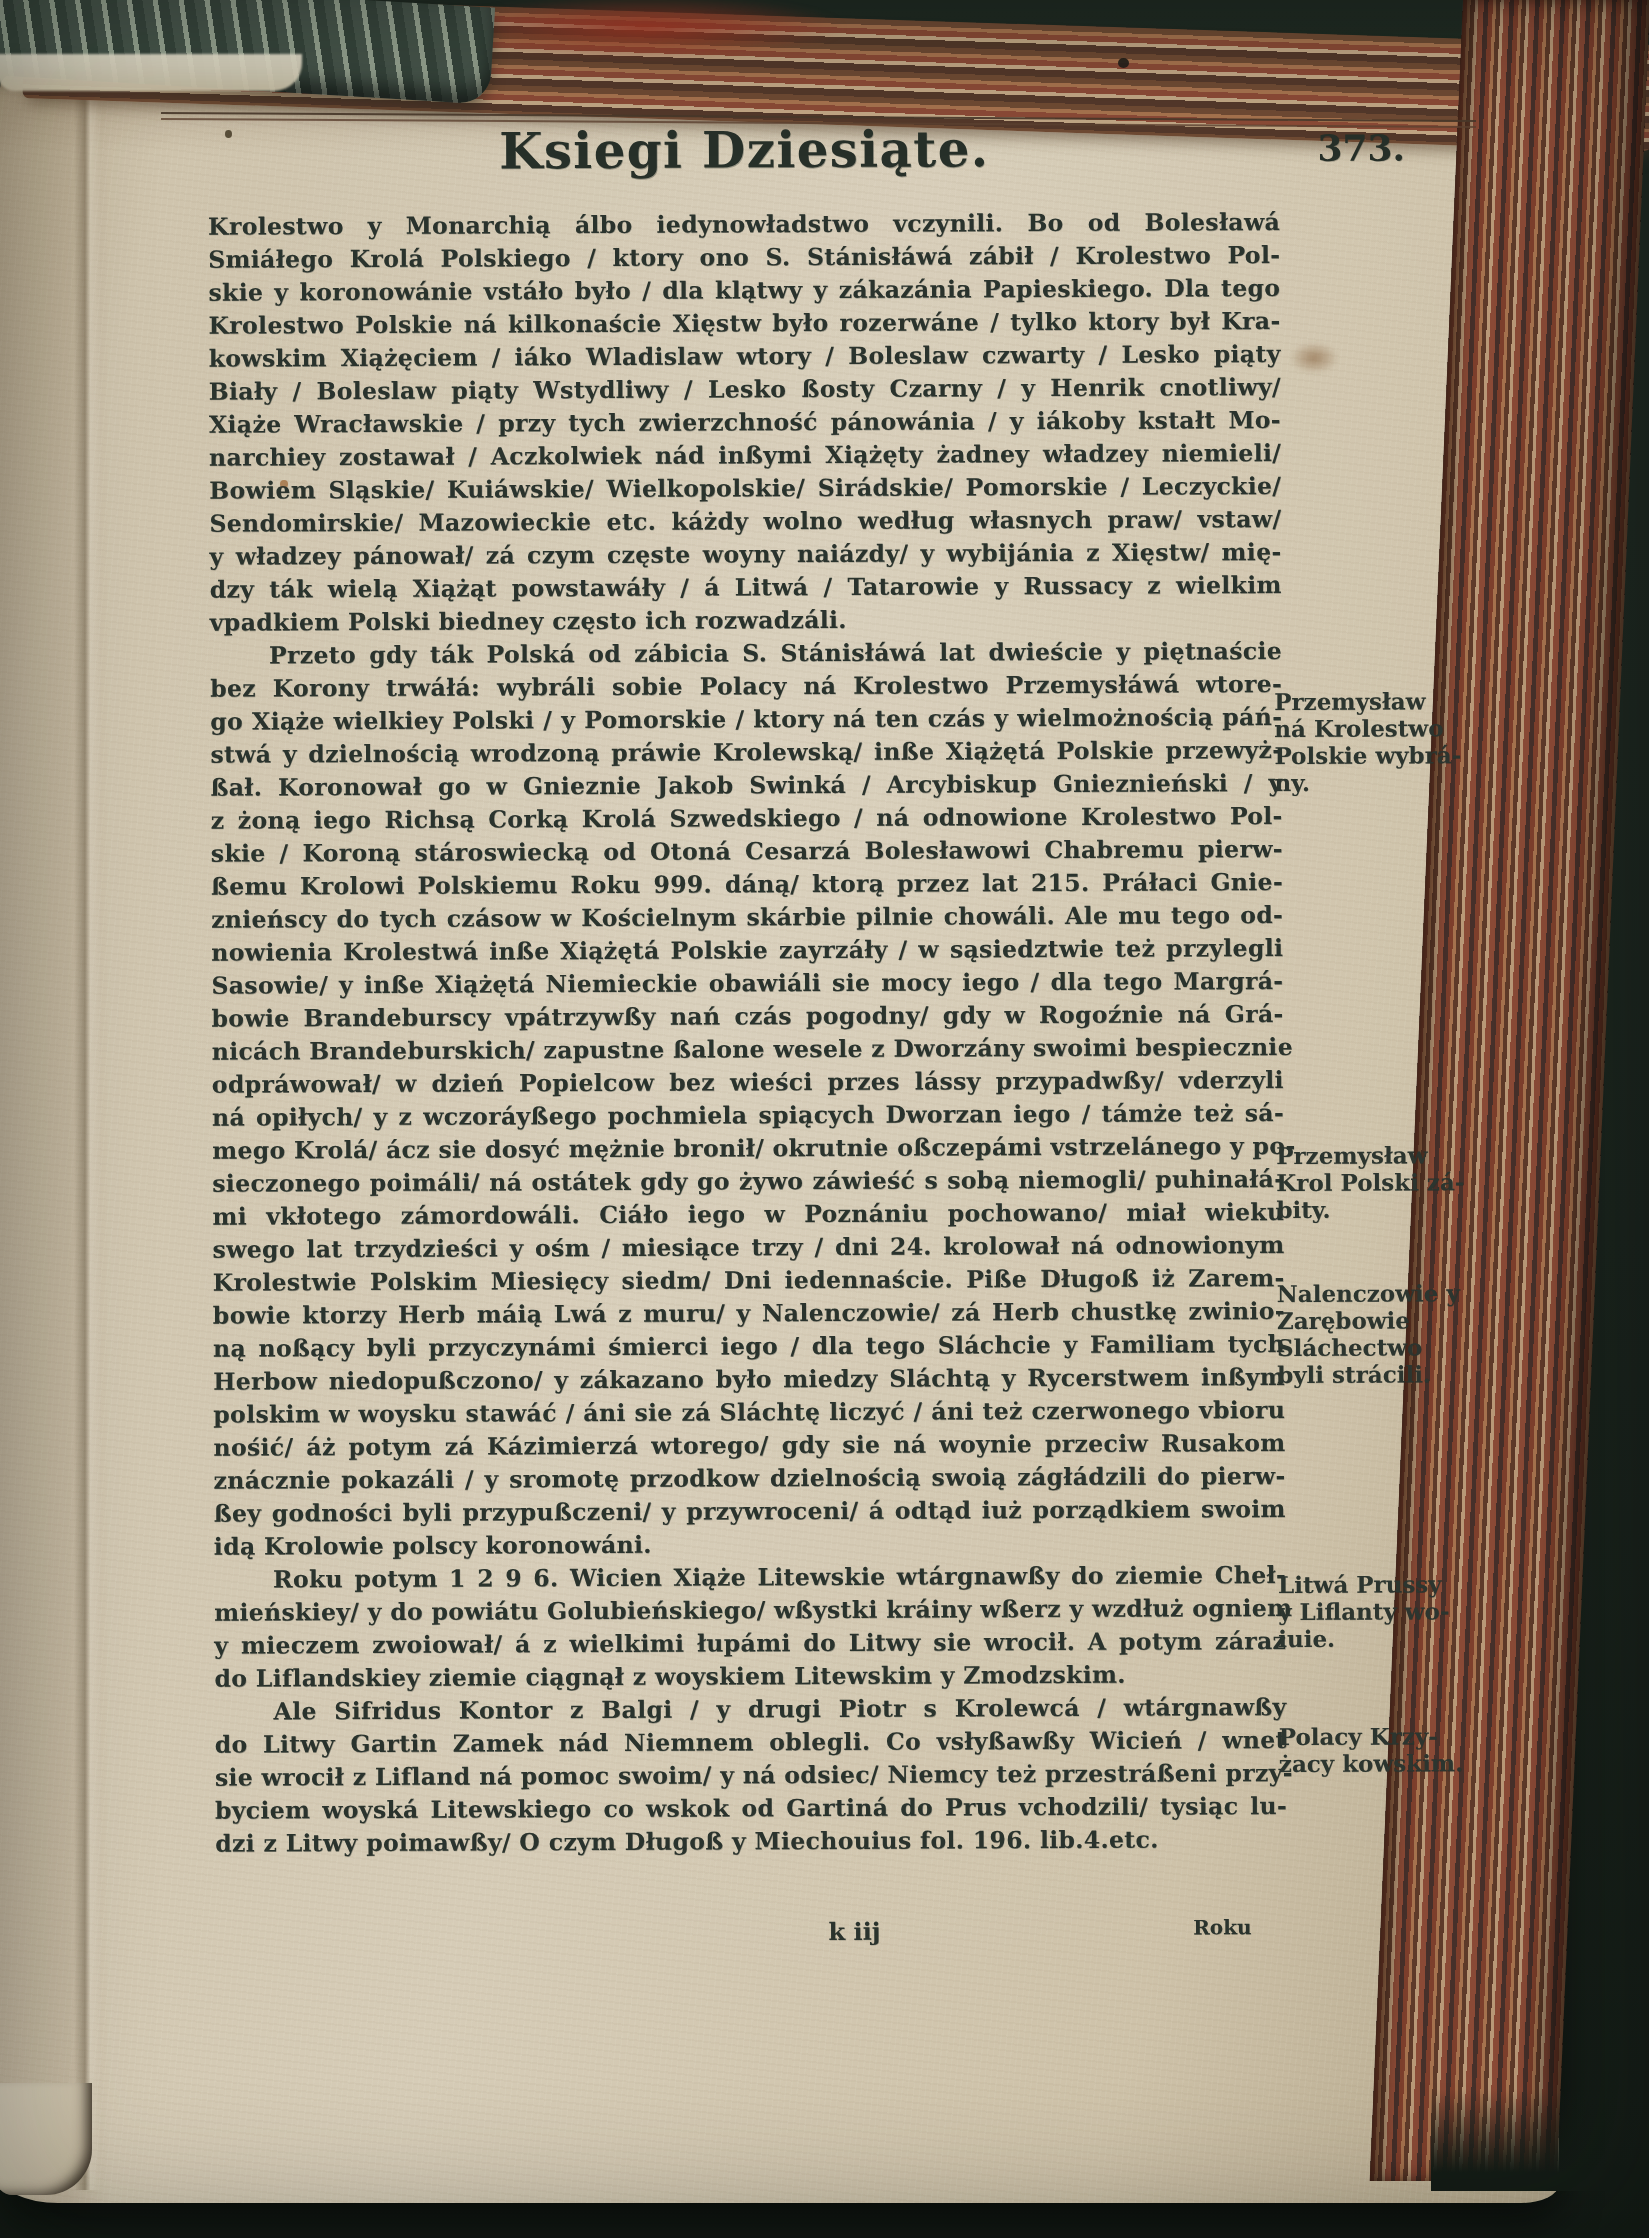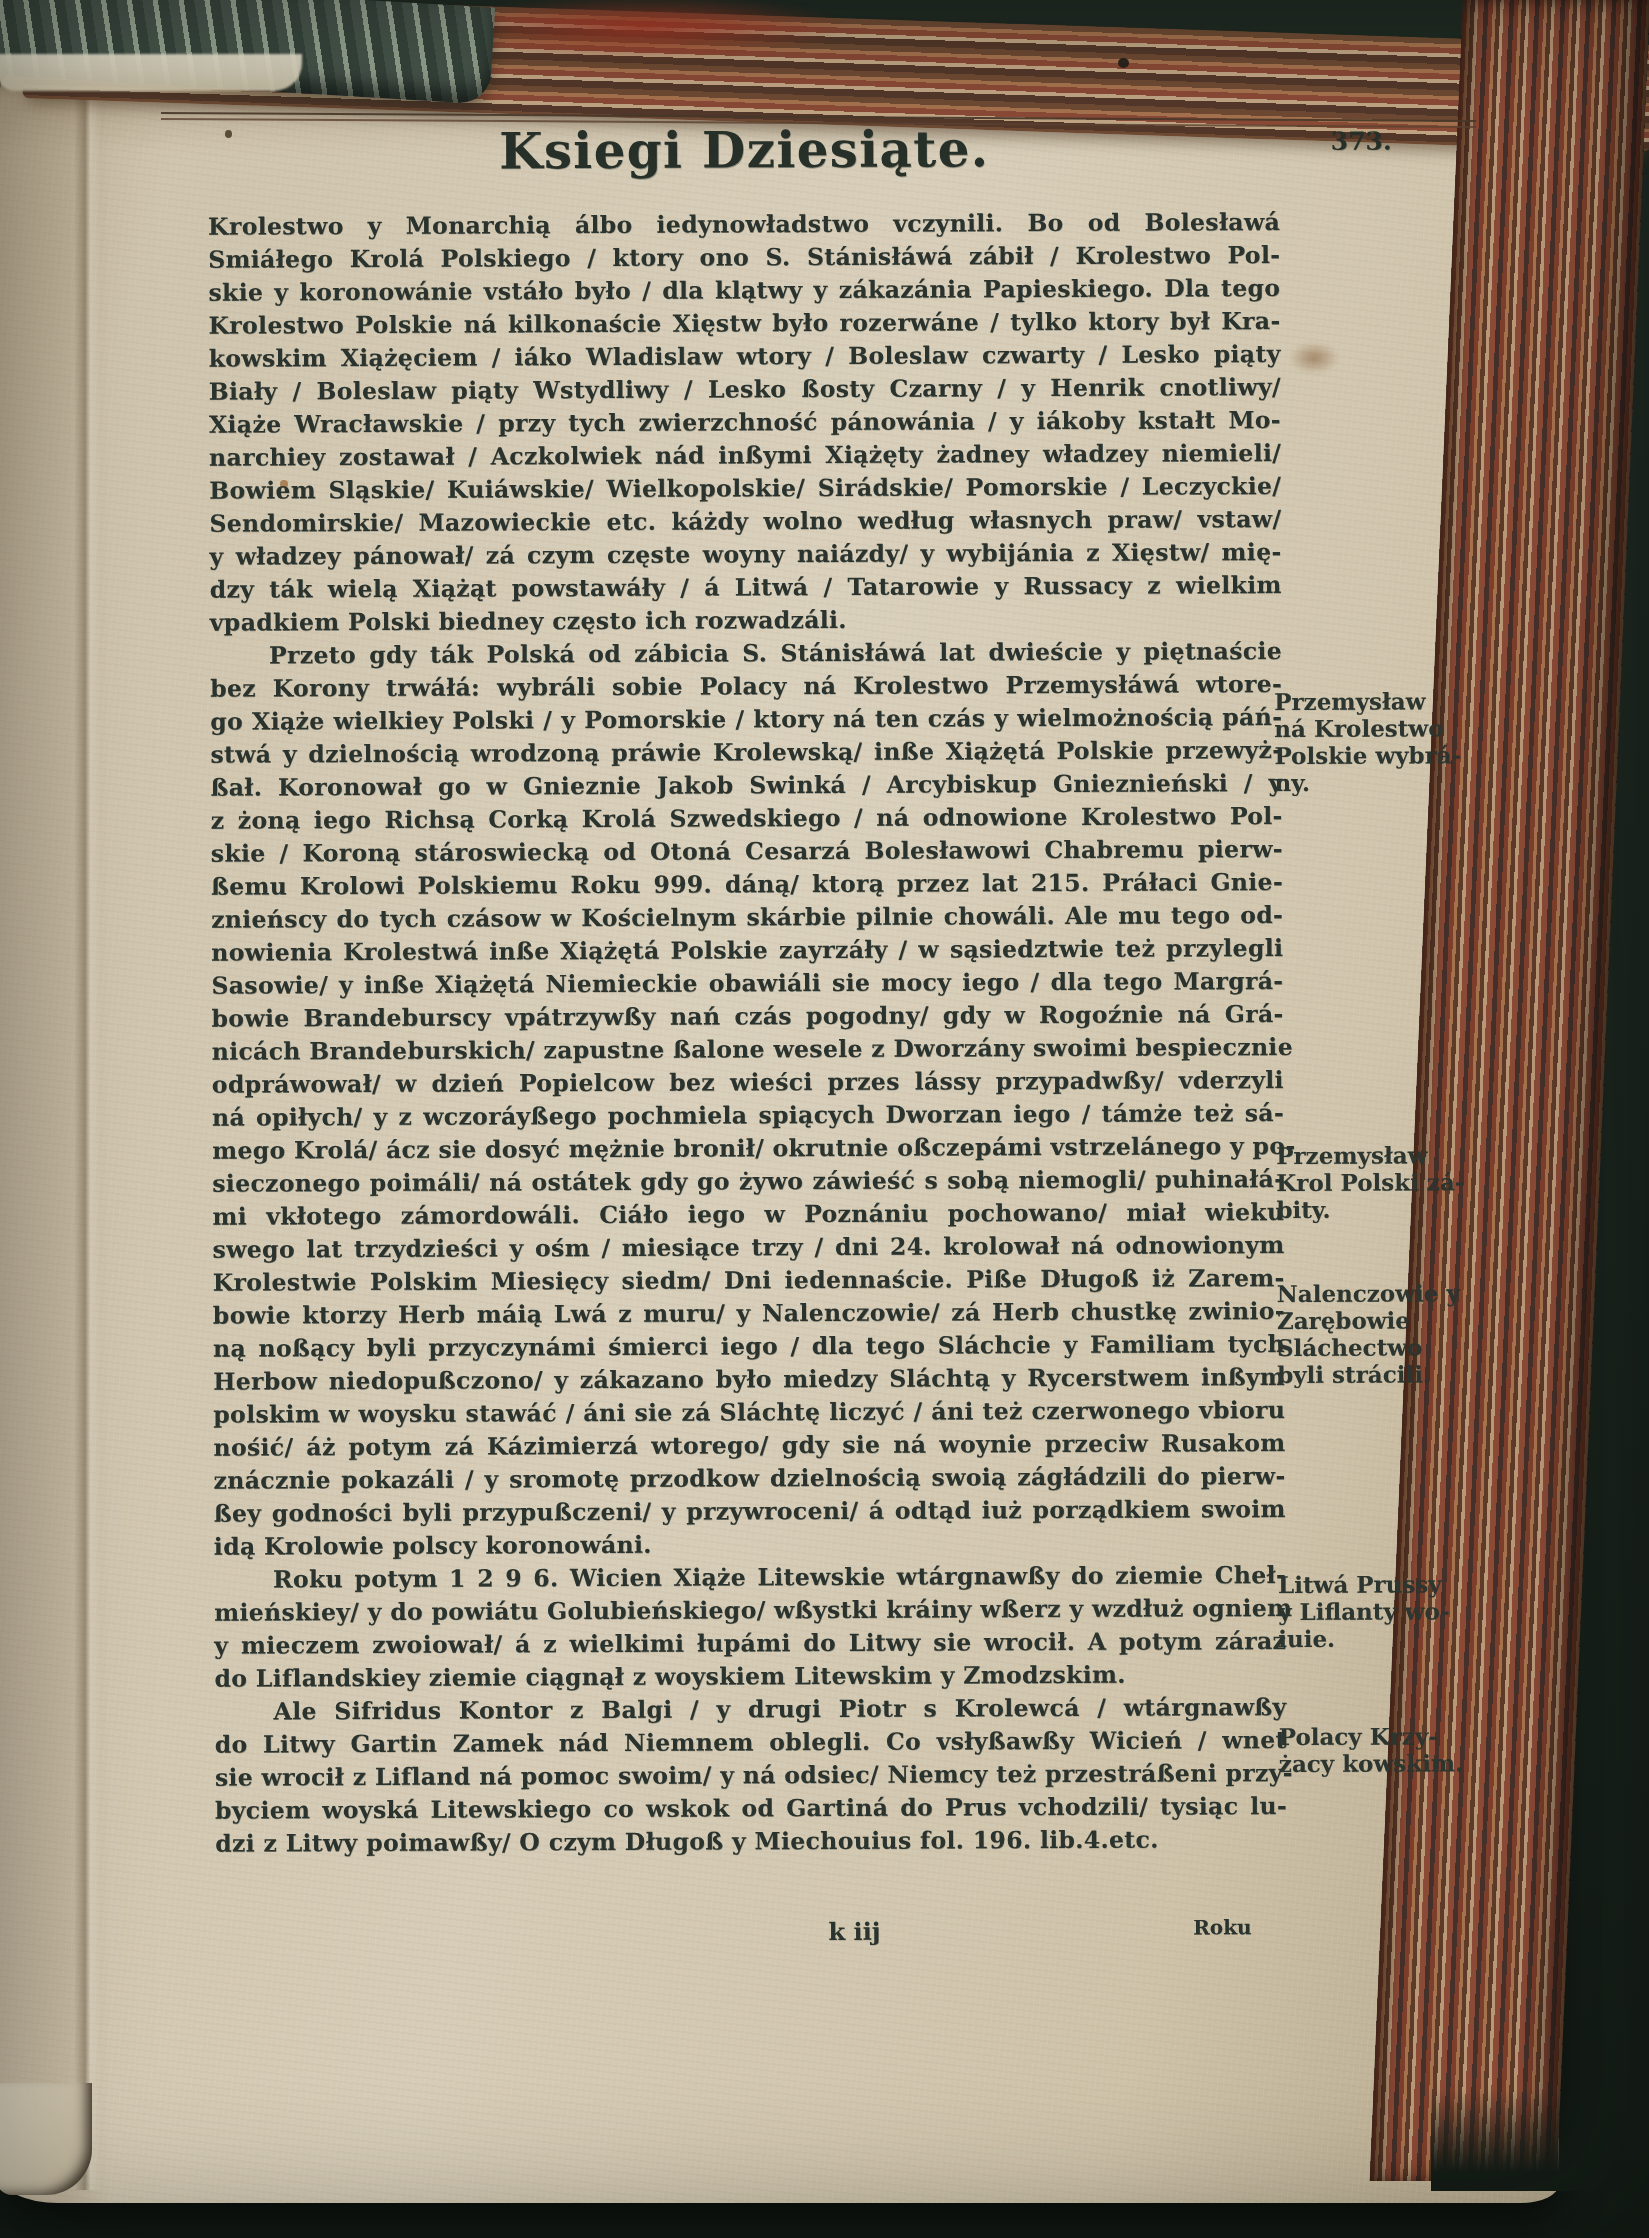--- a/index.html
+++ b/index.html
@@ -52,21 +52,21 @@
     background:radial-gradient(ellipse,rgba(124,84,46,.55),rgba(124,84,46,0) 70%);filter:blur(1.9px);}
   .stain-dot-c{left:280px;top:480px;width:7.7px;height:7.7px;border-radius:50%;background:rgba(150,92,40,.65);}
 
   
   .rule{left:161px;top:116px;width:1315px;height:7.7px;transform:rotate(.35deg);
     border-top:2.6px solid rgba(72,56,42,.9);border-bottom:2.6px solid rgba(92,66,48,.8);}
   .inked{left:0;top:0;width:1650px;height:2239px;transform:rotate(-.25deg);transform-origin:50% 40%;
     color:#2a332d;}
   .running-head{left:211px;top:120px;width:1073px;font-size:50px;font-weight:700;text-align:center;
     letter-spacing:1.3px;color:#273029;text-shadow:0.6px 0.9px 0 rgba(35,42,38,.35);}
-  .folio{left:1291px;top:129px;width:147px;font-size:25px;font-weight:700;text-align:center;
+  .folio{left:1291px;top:129px;width:147px;font-size:36px;font-weight:700;text-align:center;
     color:#273029;text-shadow:0.6px 0.6px 0 rgba(35,42,38,.3);}
   .text-block{left:211px;top:208px;width:1072px;font-size:23.6px;font-weight:700;
     letter-spacing:0.3px;text-shadow:0.4px 0.6px 0 rgba(35,42,38,.34);}
   .text-block .line{position:relative;height:33px;line-height:33px;white-space:nowrap;
     text-align:justify;text-align-last:justify;overflow:visible;}
   .text-block .line.indent{text-indent:59px;}
   .text-block .line.end{text-align-last:left;}
   .mnote{left:1275px;width:199px;font-size:23px;font-weight:700;line-height:27px;
     color:#2c352f;text-shadow:0.3px 0.4px 0 rgba(35,42,38,.3);}
   .mnote .mnote-line{position:relative;}

